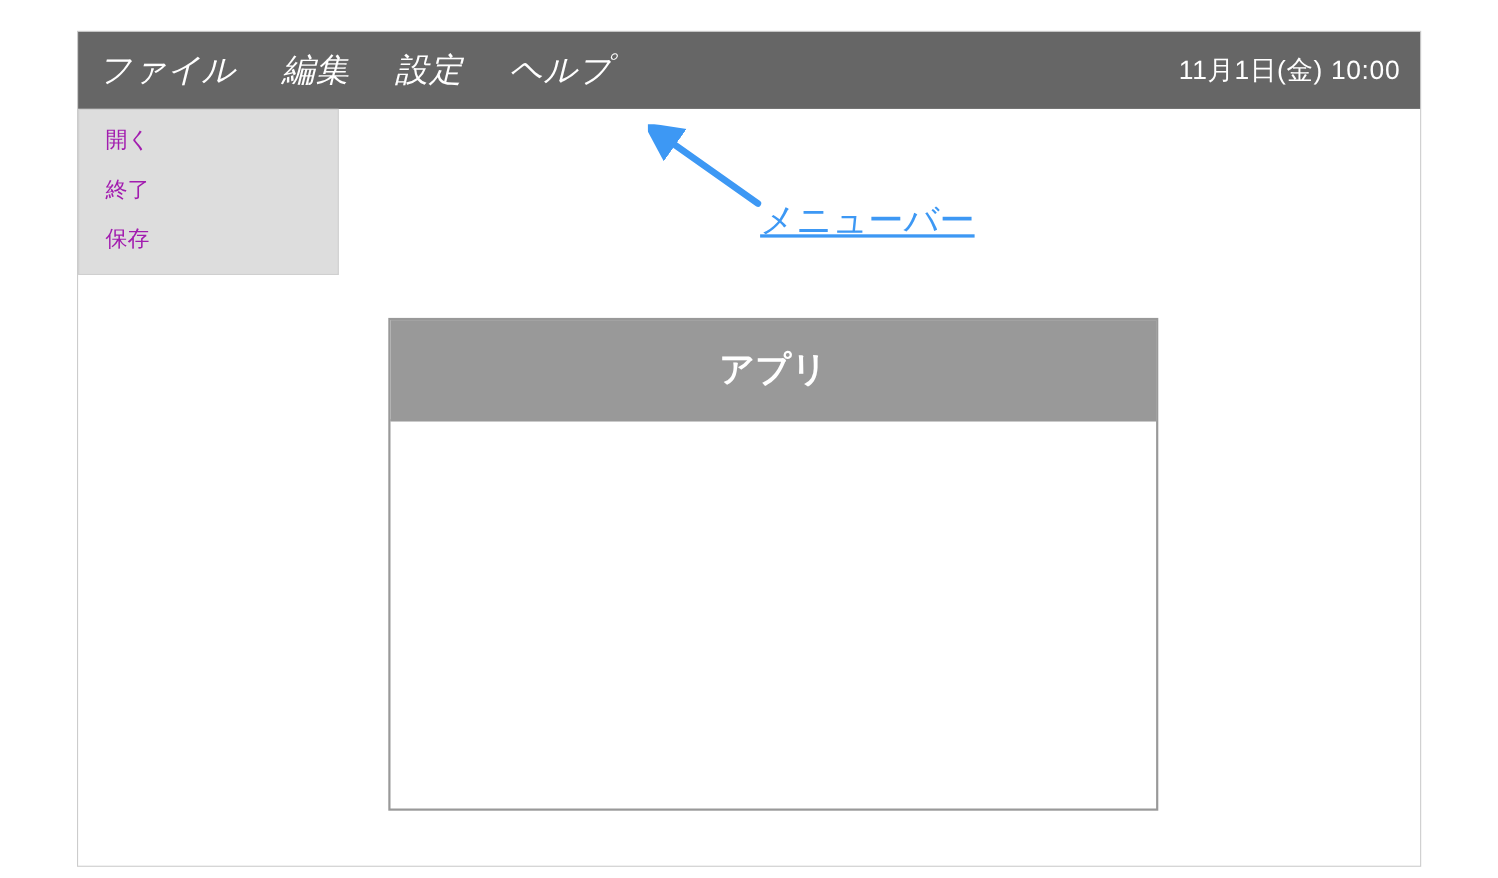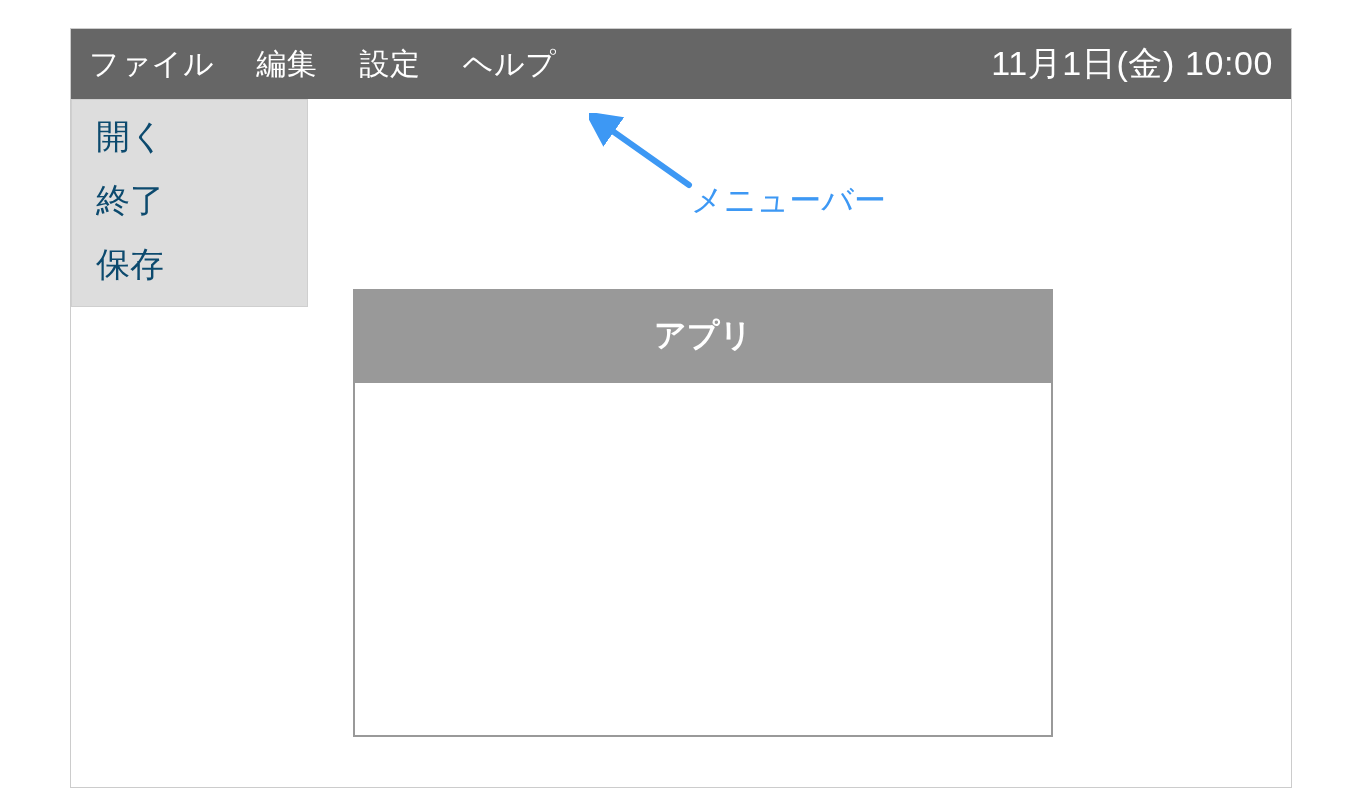--- a/index.html
+++ b/index.html
@@ -27,38 +27,39 @@
       align-items: center;
       justify-content: space-between;
       padding: 0 18px;
       font-size: 30px;
       letter-spacing: 0.02em;
     }
     .menubar-left {
       display: flex;
       gap: 42px;
       align-items: center;
+      font-style: italic;
     }
     .menubar-item { cursor: pointer; }
-    .datetime { font-size: 34px; }
+    .datetime { font-size: 24px; }
     .dropdown {
       position: absolute;
       left: 0px;
       top: 70px;
       width: 237px;
       background: #dddddd;
       border: 1px solid #cfcfcf;
       padding: 14px 24px 18px 24px;
       display: flex;
       flex-direction: column;
       gap: 18px;
     }
     .dropdown-item {
-      font-size: 34px;
-      color: #0c4a6e;
+      font-size: 20px;
+      color: #a21caf;
       cursor: pointer;
     }
     .app-window {
       position: absolute;
       left: 282px;
       top: 260px;
       width: 700px;
       height: 448px;
       border: 2px solid #999999;
       background: #ffffff;
@@ -73,20 +74,21 @@
       justify-content: center;
       font-size: 32px;
       border-bottom: 2px solid #999999;
     }
     .annotation {
       position: absolute;
       left: 620px;
       top: 150px;
       color: #3d98f4;
       font-size: 32px;
+      text-decoration: underline;
     }
     .arrow {
       position: absolute;
       left: 518px;
       top: 84px;
       width: 110px;
       height: 80px;
       pointer-events: none;
     }
   </style>

